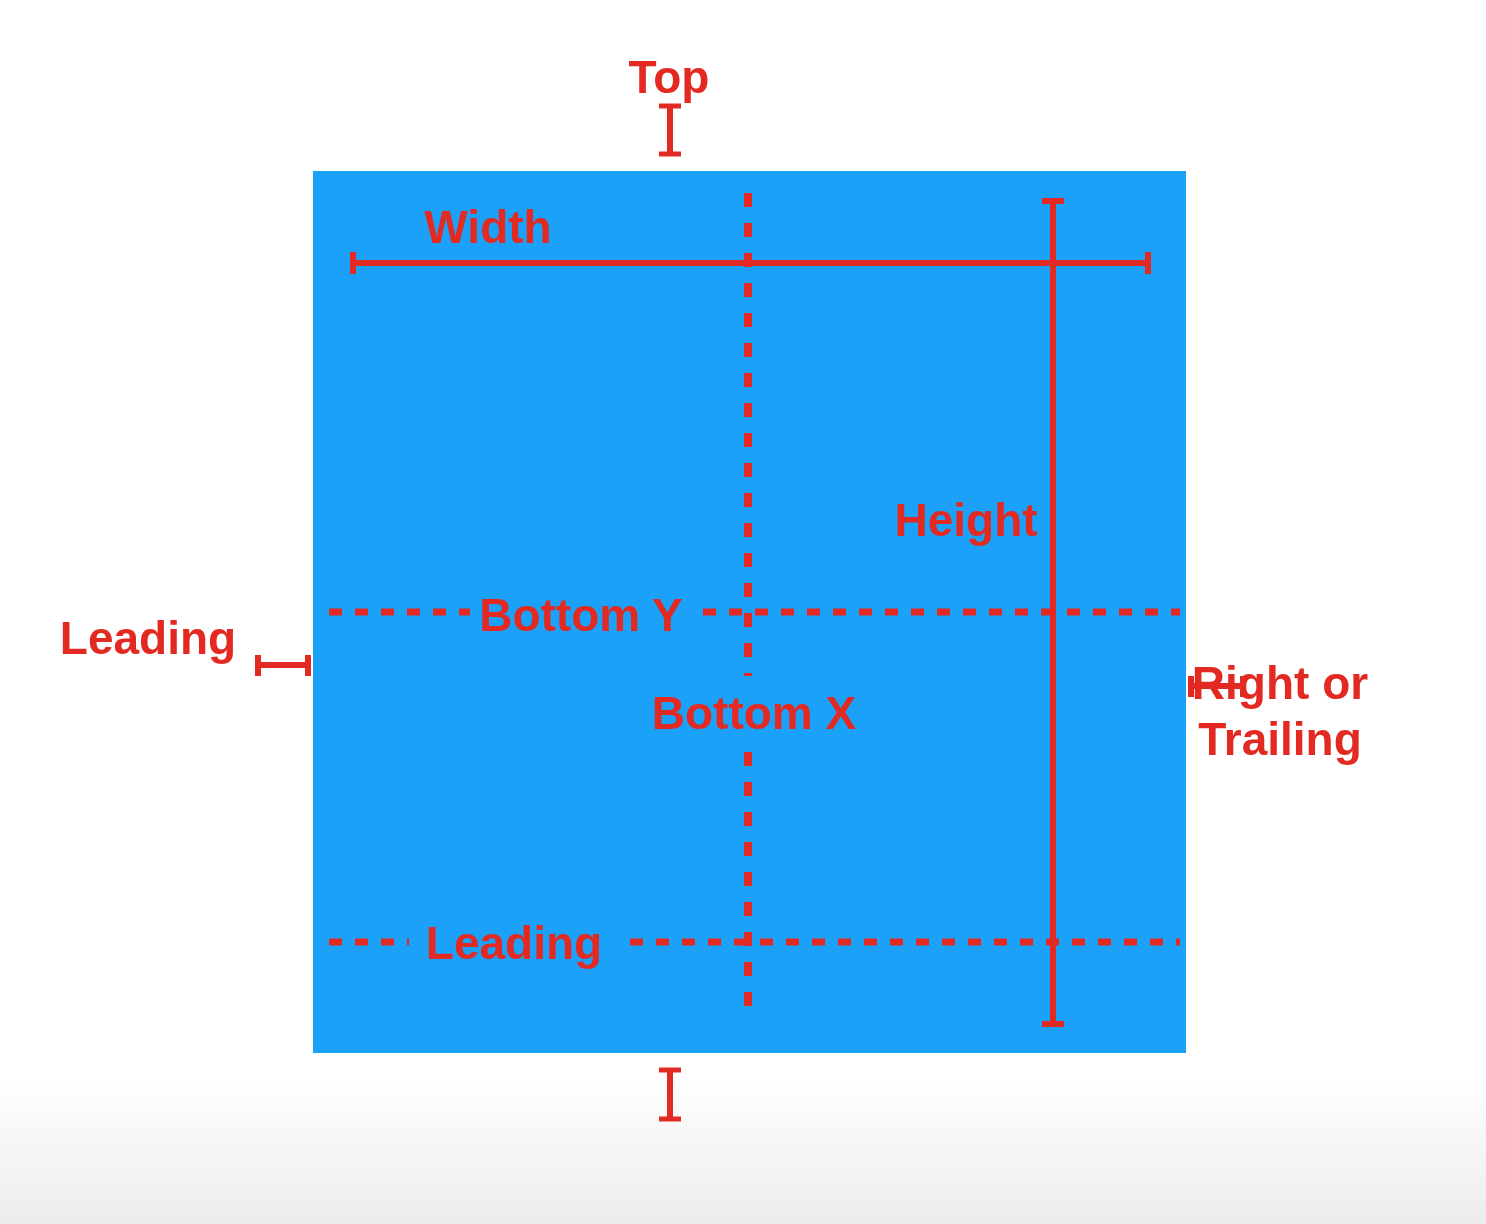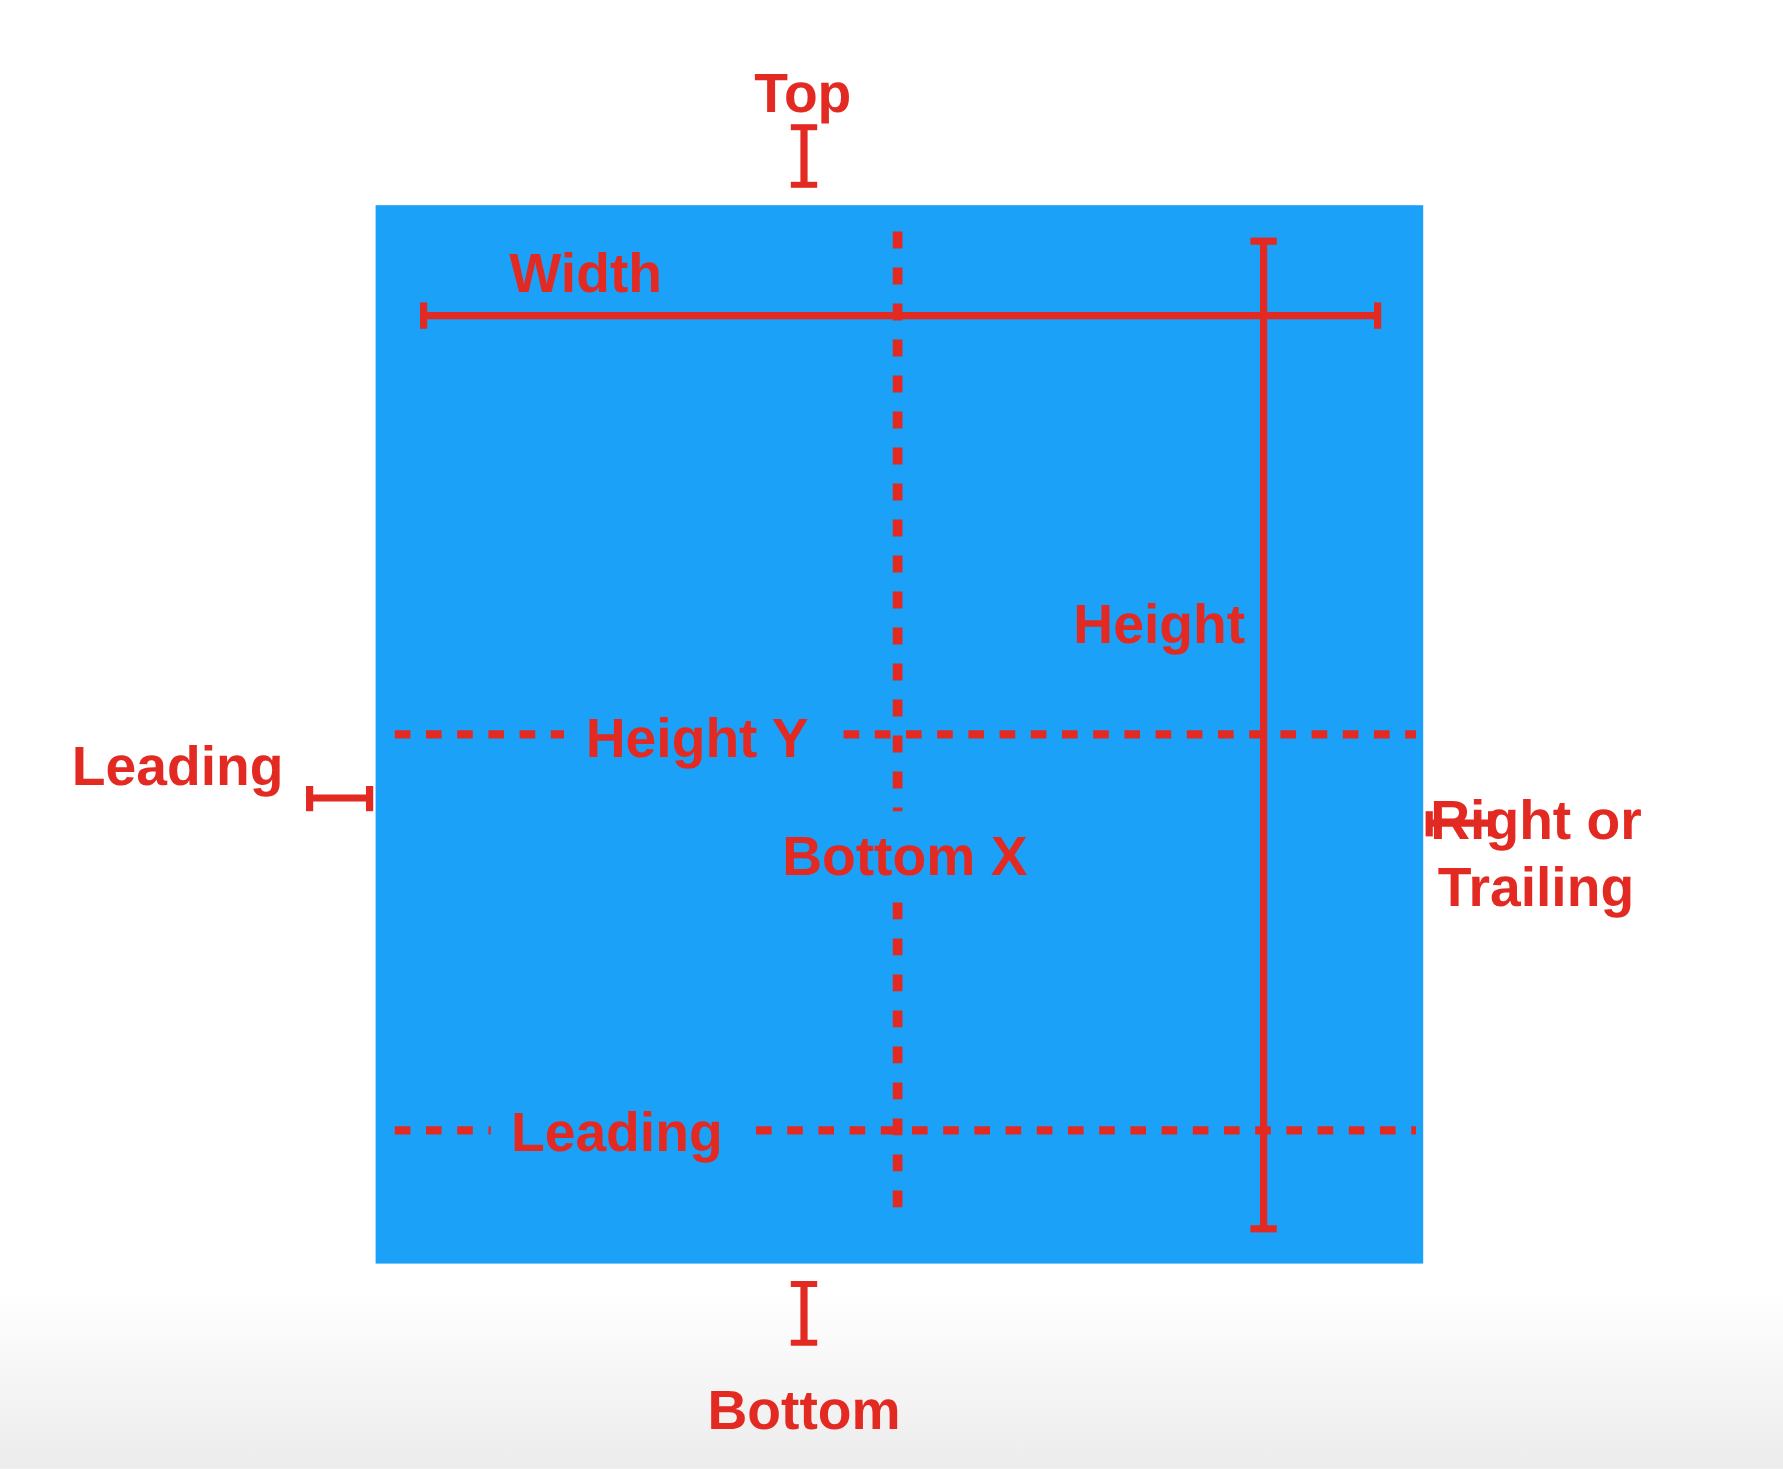--- a/index.html
+++ b/index.html
@@ -116,28 +116,27 @@
     <g>
       <line x1="670" y1="1070" x2="670" y2="1119" stroke-width="6"></line>
       <line x1="659" y1="1070" x2="681" y2="1070" stroke-width="5"></line>
       <line x1="659" y1="1119" x2="681" y2="1119" stroke-width="5"></line>
     </g>
   </svg>
 
   <div class="label lbl-top">Top</div>
   <div class="label lbl-width">Width</div>
   <div class="label lbl-height">Height</div>
-  <div class="label lbl-center-y">Height Y</div>
+  <div class="label lbl-center-y">Bottom Y</div>
   <div class="label lbl-center-x">Bottom X</div>
 
   <div class="label lbl-left">
     <span class="line">Leading</span>
   </div>
 
   <div class="label lbl-right">
     <span class="line">Right or</span>
     <span class="line">Trailing</span>
   </div>
 
   <div class="label lbl-baseline">Leading</div>
-  <div class="label lbl-bottom">Bottom</div>
 
 </div>
 
 </body></html>

